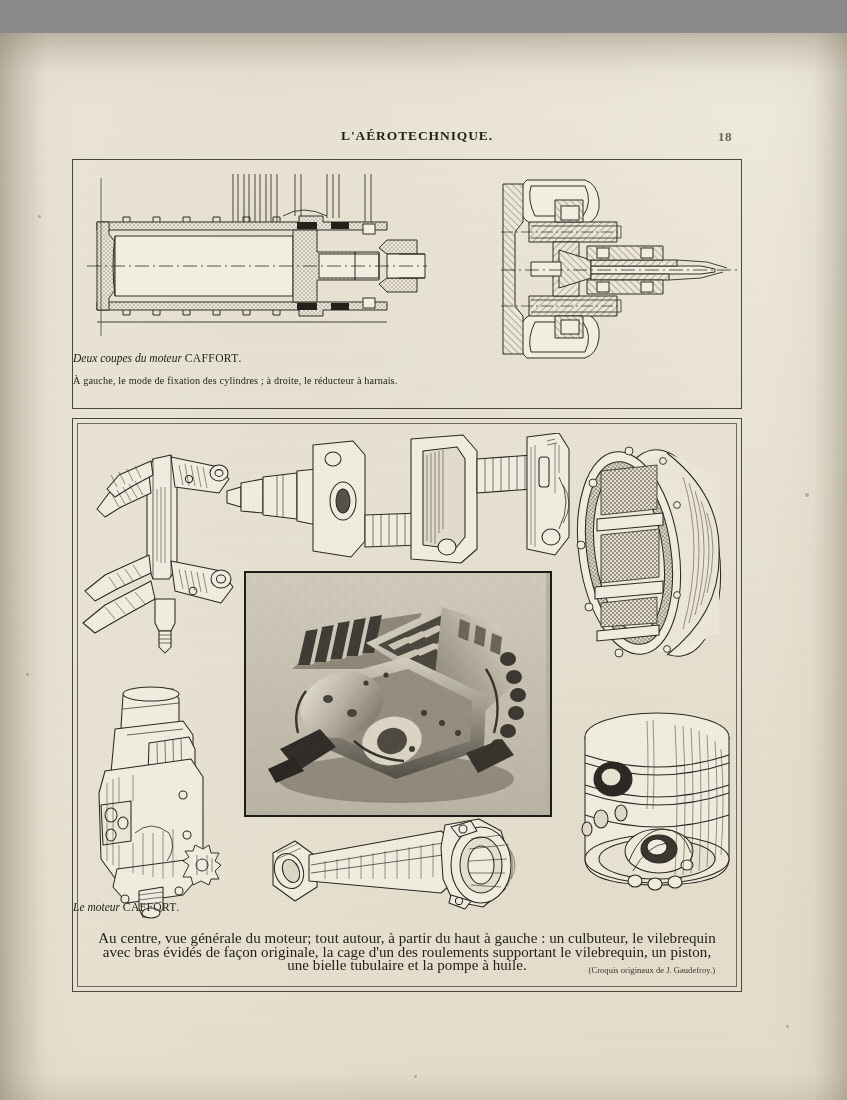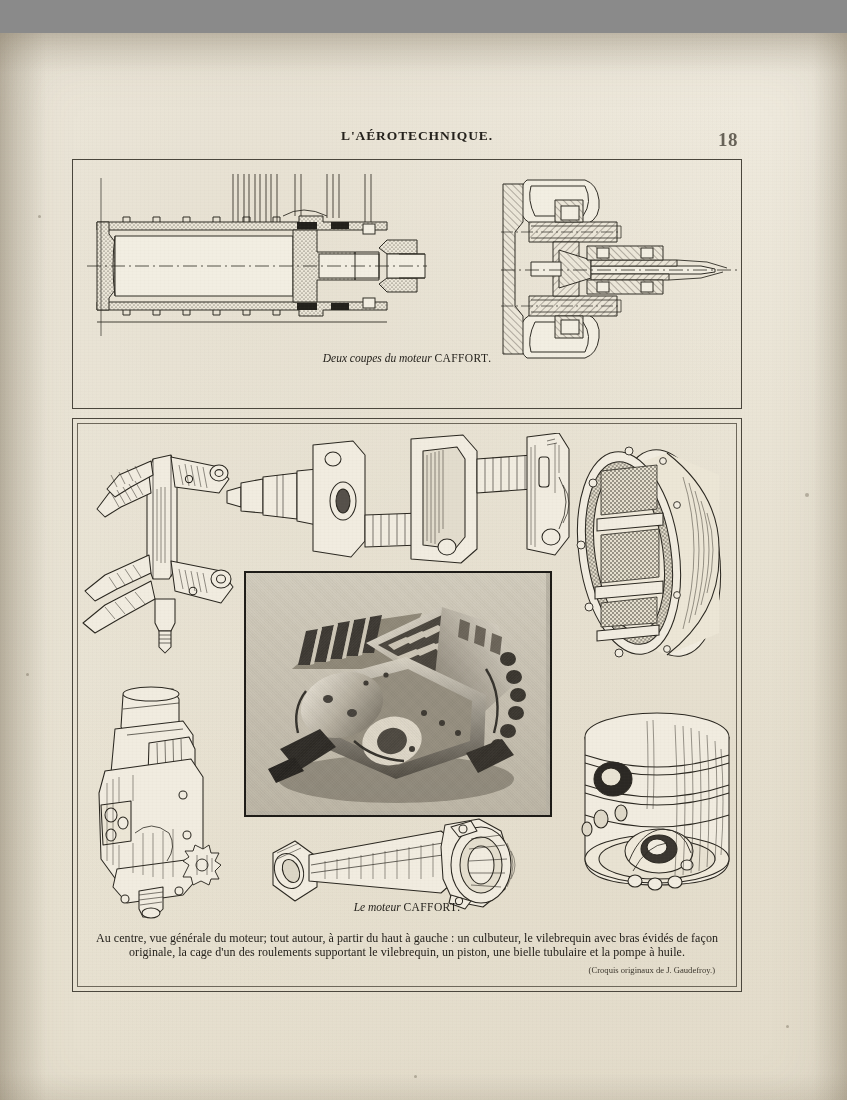--- a/index.html
+++ b/index.html
@@ -24,35 +24,35 @@
   .edge-r{position:absolute;right:0;top:0;width:34px;height:100%;pointer-events:none;
     background:linear-gradient(270deg, rgba(120,108,86,.22), rgba(120,108,86,0));}
   .edge-t{position:absolute;left:0;top:0;height:40px;width:100%;pointer-events:none;
     background:linear-gradient(180deg, rgba(120,108,86,.22), rgba(120,108,86,0));}
   .edge-b{position:absolute;left:0;bottom:0;height:60px;width:100%;pointer-events:none;
     background:linear-gradient(0deg, rgba(120,108,86,.26), rgba(120,108,86,0));}
 
   .runhead{position:absolute;left:0;top:95px;width:847px;height:22px;}
   .runhead .ttl{position:absolute;left:341px;top:0;font-size:13.5px;letter-spacing:.9px;
     color:#24211c;font-variant:small-caps;font-weight:600;}
-  .runhead .pg{position:absolute;left:718px;top:1px;font-size:19px;color:#3a352c;font-weight:600;
+  .runhead .pg{position:absolute;left:718px;top:1px;font-size:13px;color:#3a352c;font-weight:600;
     letter-spacing:.5px;opacity:.75;}
 
   .plate{position:absolute;border:1.1px solid #4a463c;background:transparent;}
   .plateA{left:72px;top:126px;width:668px;height:248px;}
   .plateB{left:72px;top:385px;width:668px;height:572px;}
   .plateB .inner{position:absolute;left:4px;top:4px;right:4px;bottom:4px;border:.8px solid #6d675a;}
 
-  .cap{position:absolute;width:100%;text-align:center;color:#23201b;}
+  .cap{position:absolute;width:100%;color:#23201b;}
   .cap.it{font-style:italic;}
   .sc{font-variant:small-caps;font-style:normal;letter-spacing:.4px;}
   .capA1{left:0;top:192px;font-size:11.5px;}
   .capA2{left:0;top:215px;font-size:10.2px;letter-spacing:.15px;}
   .capB1{left:0;top:482px;font-size:11.5px;}
-  .capB2{left:0;top:513px;font-size:12px;line-height:13.6px;letter-spacing:.05px;
+  .capB2{left:0;top:513px;font-size:15px;line-height:13.6px;letter-spacing:.05px;
          padding:0 22px;box-sizing:border-box;text-align:center;}
   .credit{position:absolute;right:26px;top:546px;font-size:8.6px;color:#3a352c;}
 
   svg{display:block;}
   .fig{position:absolute;}
   .photo{position:absolute;left:247px;top:541px;width:304px;height:242px;
     border:2.4px solid #1d1b17;background:#b9b3a5;overflow:hidden;}
   .photo .grainp{position:absolute;inset:0;opacity:.55;pointer-events:none;
     background-image:repeating-linear-gradient(45deg, rgba(0,0,0,.05) 0 1px, transparent 1px 2px),
                      repeating-linear-gradient(-45deg, rgba(255,255,255,.05) 0 1px, transparent 1px 2px);}
@@ -203,20 +203,21 @@
 
         <line x1="0" y1="96" x2="236" y2="96" stroke-width=".8" stroke-dasharray="14 4 2 4"></line>
         <line x1="0" y1="58" x2="120" y2="58" stroke-width=".7" stroke-dasharray="12 3 2 3"></line>
         <line x1="0" y1="132" x2="120" y2="132" stroke-width=".7" stroke-dasharray="12 3 2 3"></line>
       </g>
     </svg>
 
     <div class="cap capA1 it">
       <span>Deux coupes du moteur </span><span class="sc">CAFFORT</span><span>.</span>
     </div>
+    <div class="cap capA2">À gauche, le mode de fixation des cylindres ; à droite, le réducteur à harnais.</div>
   </div>
 
   <div class="plate plateB">
     <div class="inner"></div>
 
     <svg class="fig" style="left:-2px;top:12px;" width="186" height="232" viewBox="0 0 186 232">
       <g stroke="#2a2720" fill="#f1ece0" stroke-width="1.05" stroke-linejoin="round">
 
         <path d="M82,28 L100,24 L106,44 L106,136 L98,148 L82,148 L76,132 L76,44 Z"></path>
         <path d="M82,28 L82,148" stroke-width=".7"></path>

